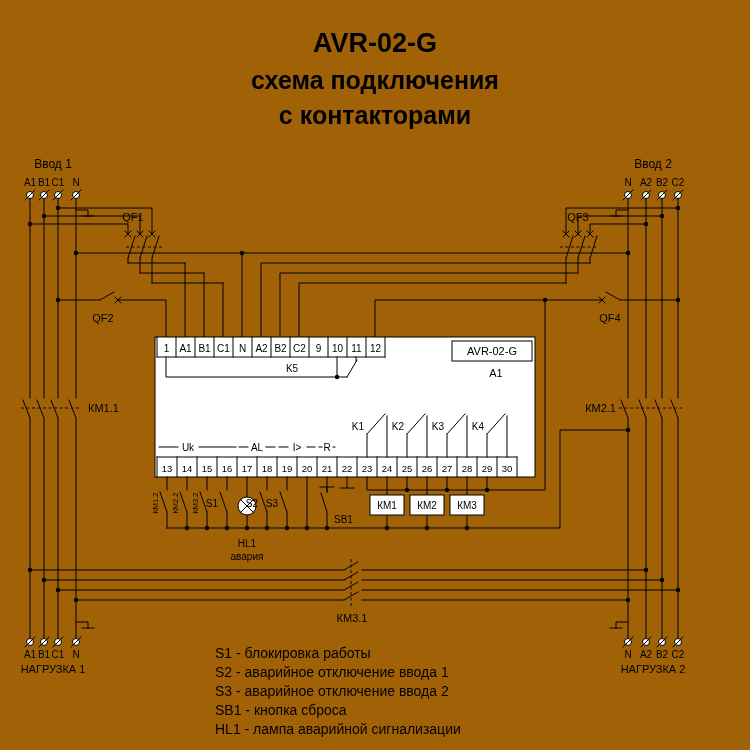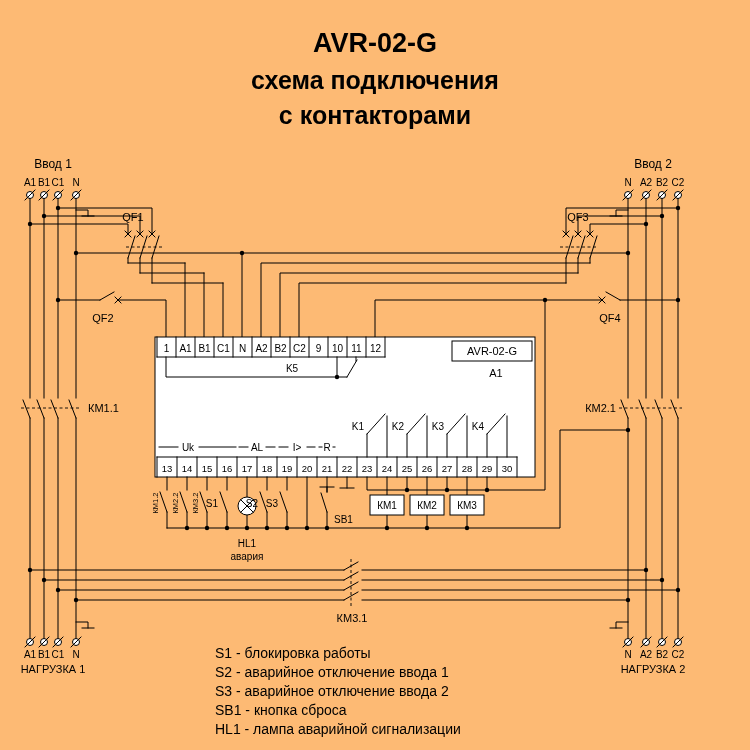--- a/index.html
+++ b/index.html
@@ -1,16 +1,16 @@
 <!DOCTYPE html>
 <html><head>
 <meta charset="utf-8">
 <style>
   html,body{margin:0;padding:0;background:#fff}
-  .page{position:relative;width:750px;height:750px;background:#fdba74;overflow:hidden}
+  .page{position:relative;width:750px;height:750px;background:#a16207;overflow:hidden}
   svg{display:block}
   text{font-family:"Liberation Sans",sans-serif;fill:#000}
   .w{fill:none;stroke:#000;stroke-width:1;stroke-linecap:square}
   .dash{fill:none;stroke:#000;stroke-width:.9;stroke-dasharray:3 2.5}
   .dot{fill:#000;stroke:none}
   .term{fill:#fff;stroke:#000;stroke-width:1}
   .bx{fill:#fff;stroke:#000;stroke-width:1}
   .title1{font-size:27px;font-weight:bold}
   .title2{font-size:25px;font-weight:bold}
   .fs14{font-size:14px}.fs12{font-size:12px}.fs11{font-size:11px}

